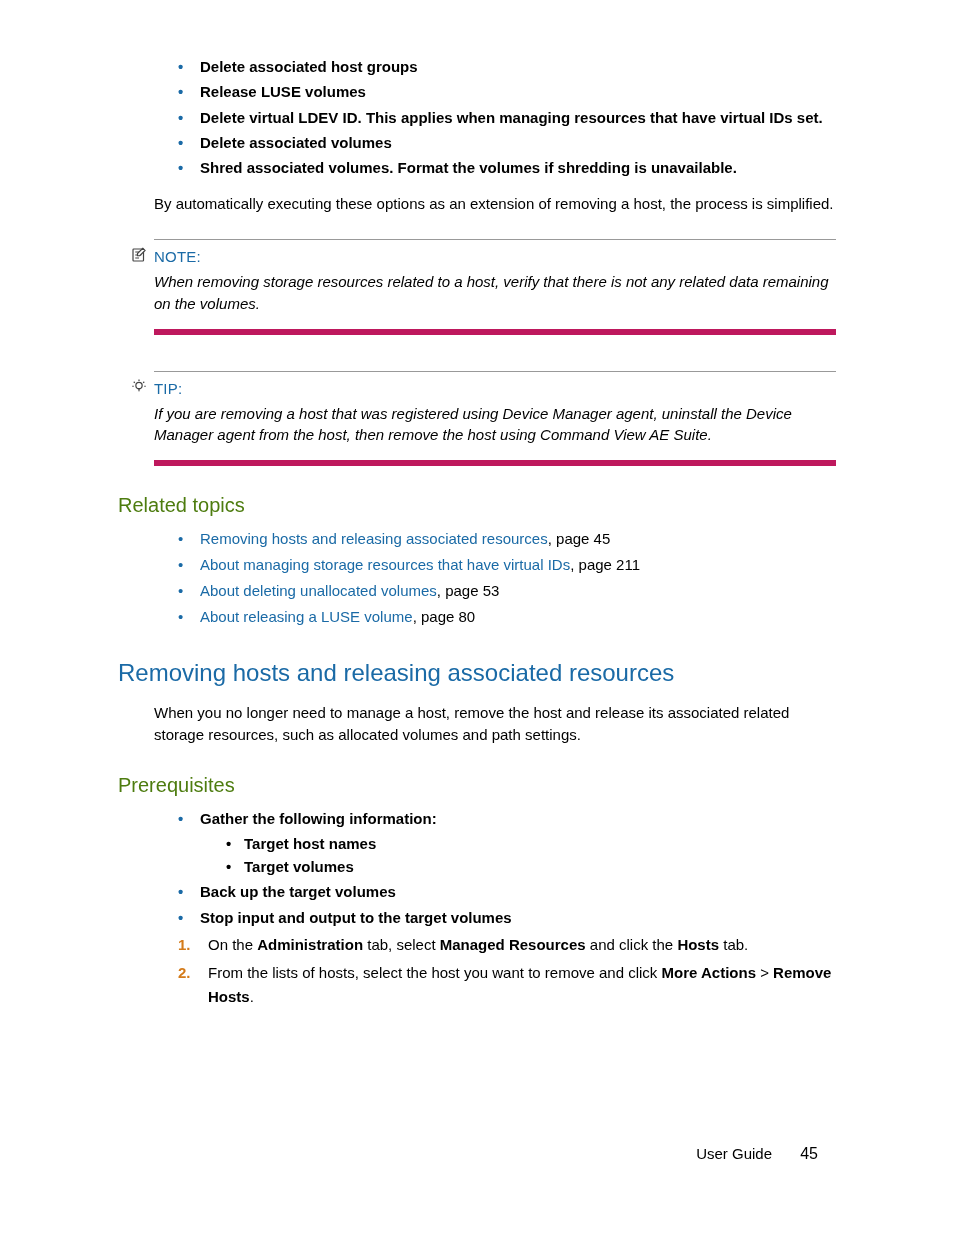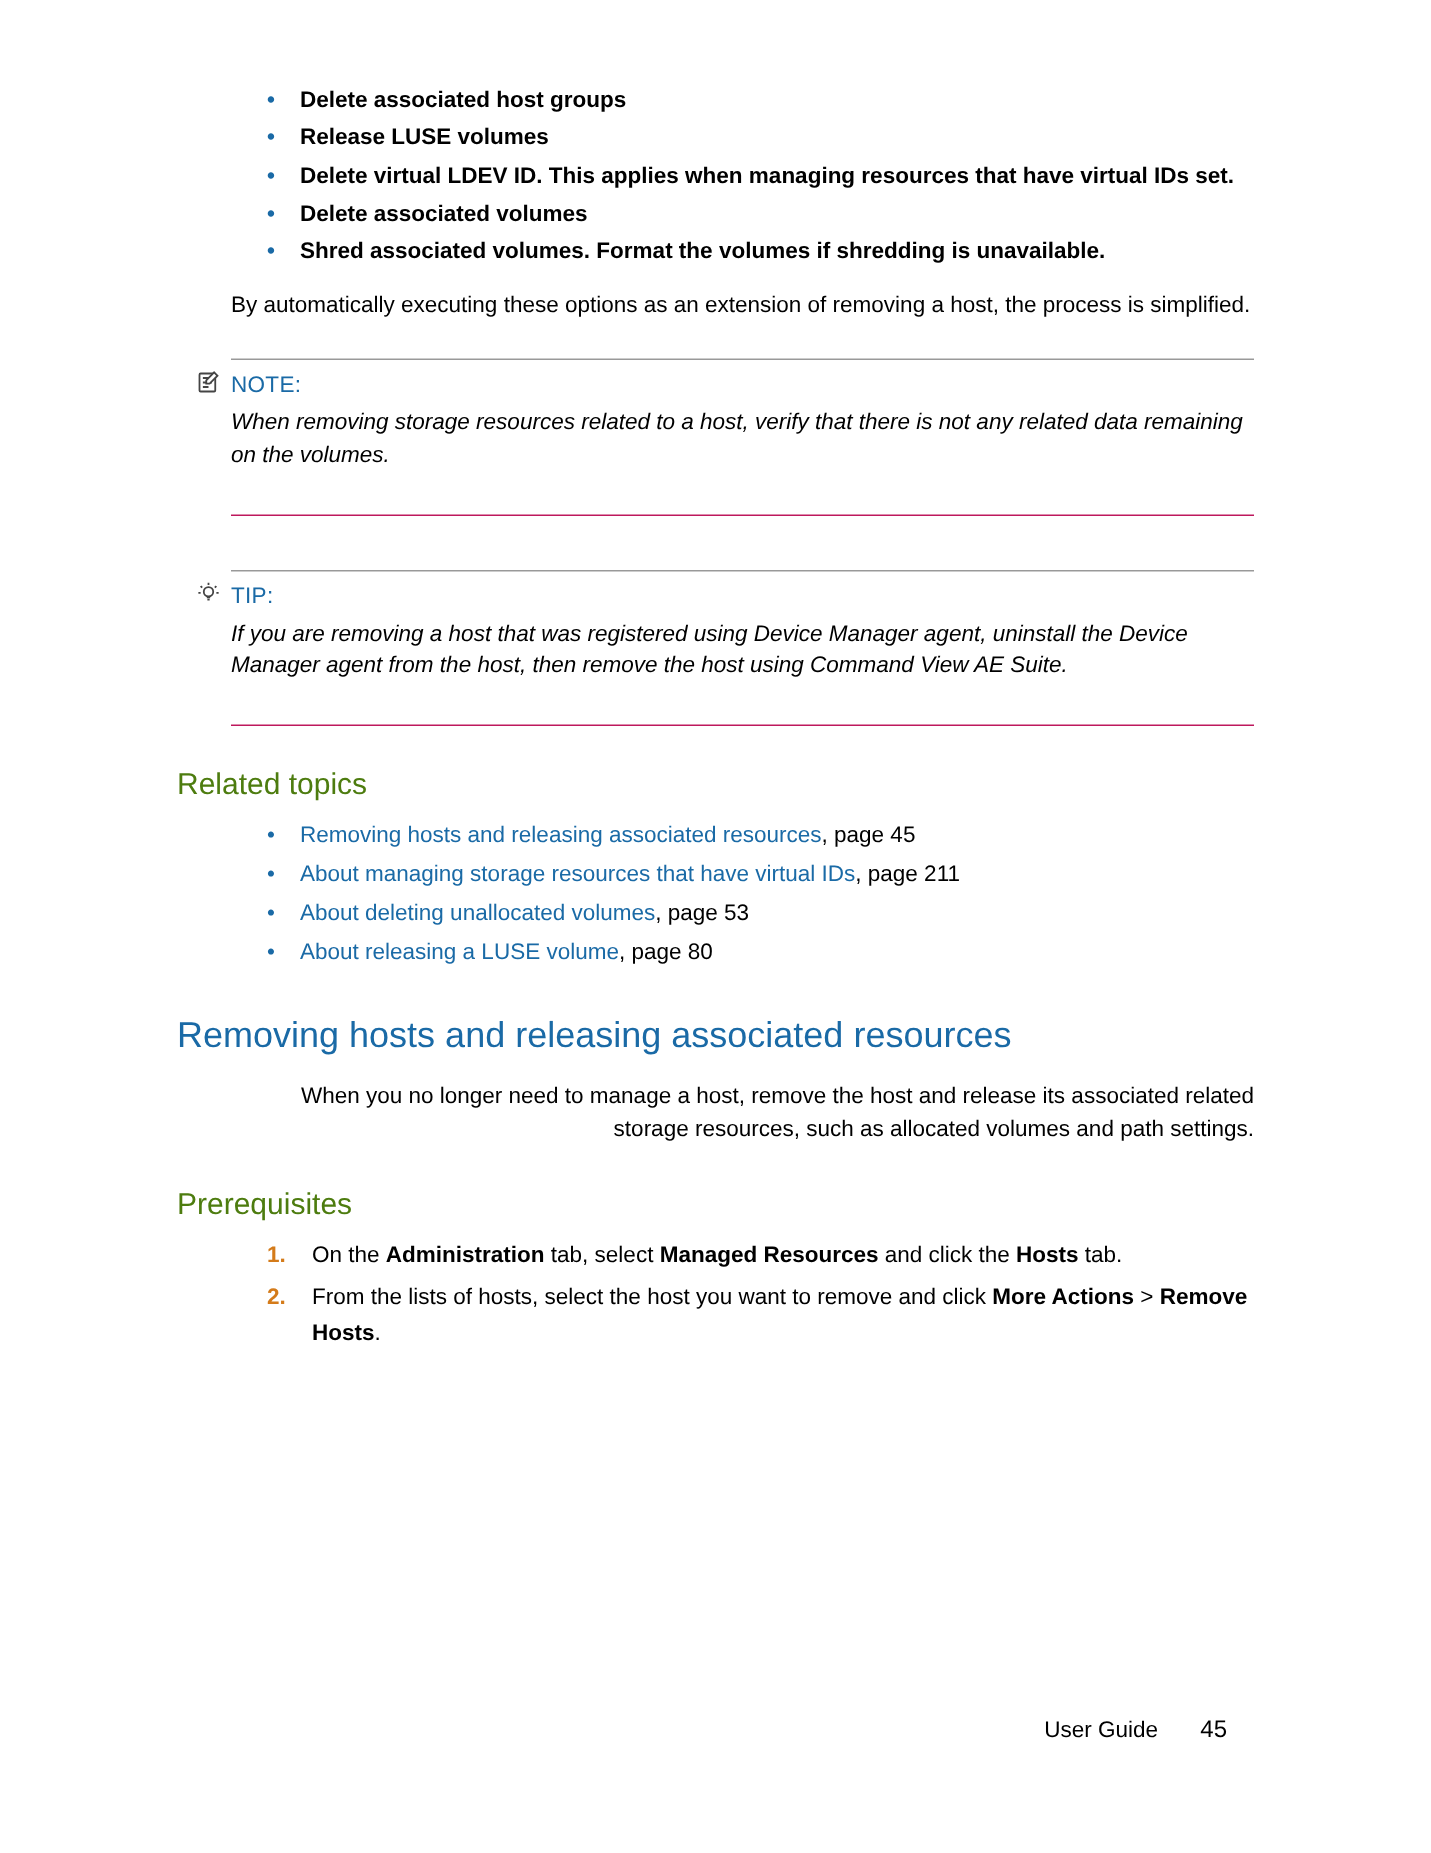--- a/index.html
+++ b/index.html
@@ -40,22 +40,22 @@
     font-size: 15px;
     line-height: 1.55;
   }
   .body-text {
     margin: 14px 0 0 12px;
     line-height: 1.45;
   }
   .note-block, .tip-block {
     margin: 24px 0 0 12px;
     border-top: 1px solid #999;
-    border-bottom: 1px solid #be185d;
-    padding: 8px 0 28px 0;
+    border-bottom: 6px solid #be185d;
+    padding: 8px 0 14px 0;
     position: relative;
   }
   .note-icon, .tip-icon {
     position: absolute;
     left: -24px;
     top: 6px;
     width: 18px;
     height: 18px;
     color: #444;
   }
@@ -100,21 +100,20 @@
   h2.section {
     color: #1a6aa6;
     font-weight: 400;
     font-size: 24px;
     margin: 28px 0 14px -24px;
     line-height: 1.3;
   }
   .para {
     margin: 0 0 0 12px;
     line-height: 1.45;
-    text-align: right;
   }
   ul.inner {
     list-style: none;
     margin: 2px 0 2px 0;
     padding: 0 0 0 26px;
   }
   ul.inner > li {
     position: relative;
     padding-left: 18px;
     line-height: 1.55;
@@ -201,20 +200,31 @@
     <li><a href="#" class="link">Removing hosts and releasing associated resources</a><span>, page 45</span></li>
     <li><a href="#" class="link">About managing storage resources that have virtual IDs</a><span>, page 211</span></li>
     <li><a href="#" class="link">About deleting unallocated volumes</a><span>, page 53</span></li>
     <li><a href="#" class="link">About releasing a LUSE volume</a><span>, page 80</span></li>
   </ul>
 
   <h2 class="section">Removing hosts and releasing associated resources</h2>
   <p class="para">When you no longer need to manage a host, remove the host and release its associated related storage resources, such as allocated volumes and path settings.</p>
 
   <h3 class="prereq">Prerequisites</h3>
+  <ul class="bullets">
+    <li>
+      <span>Gather the following information:</span>
+      <ul class="inner">
+        <li>Target host names</li>
+        <li>Target volumes</li>
+      </ul>
+    </li>
+    <li>Back up the target volumes</li>
+    <li>Stop input and output to the target volumes</li>
+  </ul>
 
   <ol class="steps">
     <li>
       <span>On the </span><b>Administration</b><span> tab, select </span><b>Managed Resources</b><span> and click the </span><b>Hosts</b><span> tab.</span>
     </li>
     <li>
       <span>From the lists of hosts, select the host you want to remove and click </span><b>More Actions</b><span> &gt; </span><b>Remove Hosts</b><span>.</span>
     </li>
   </ol>
 

